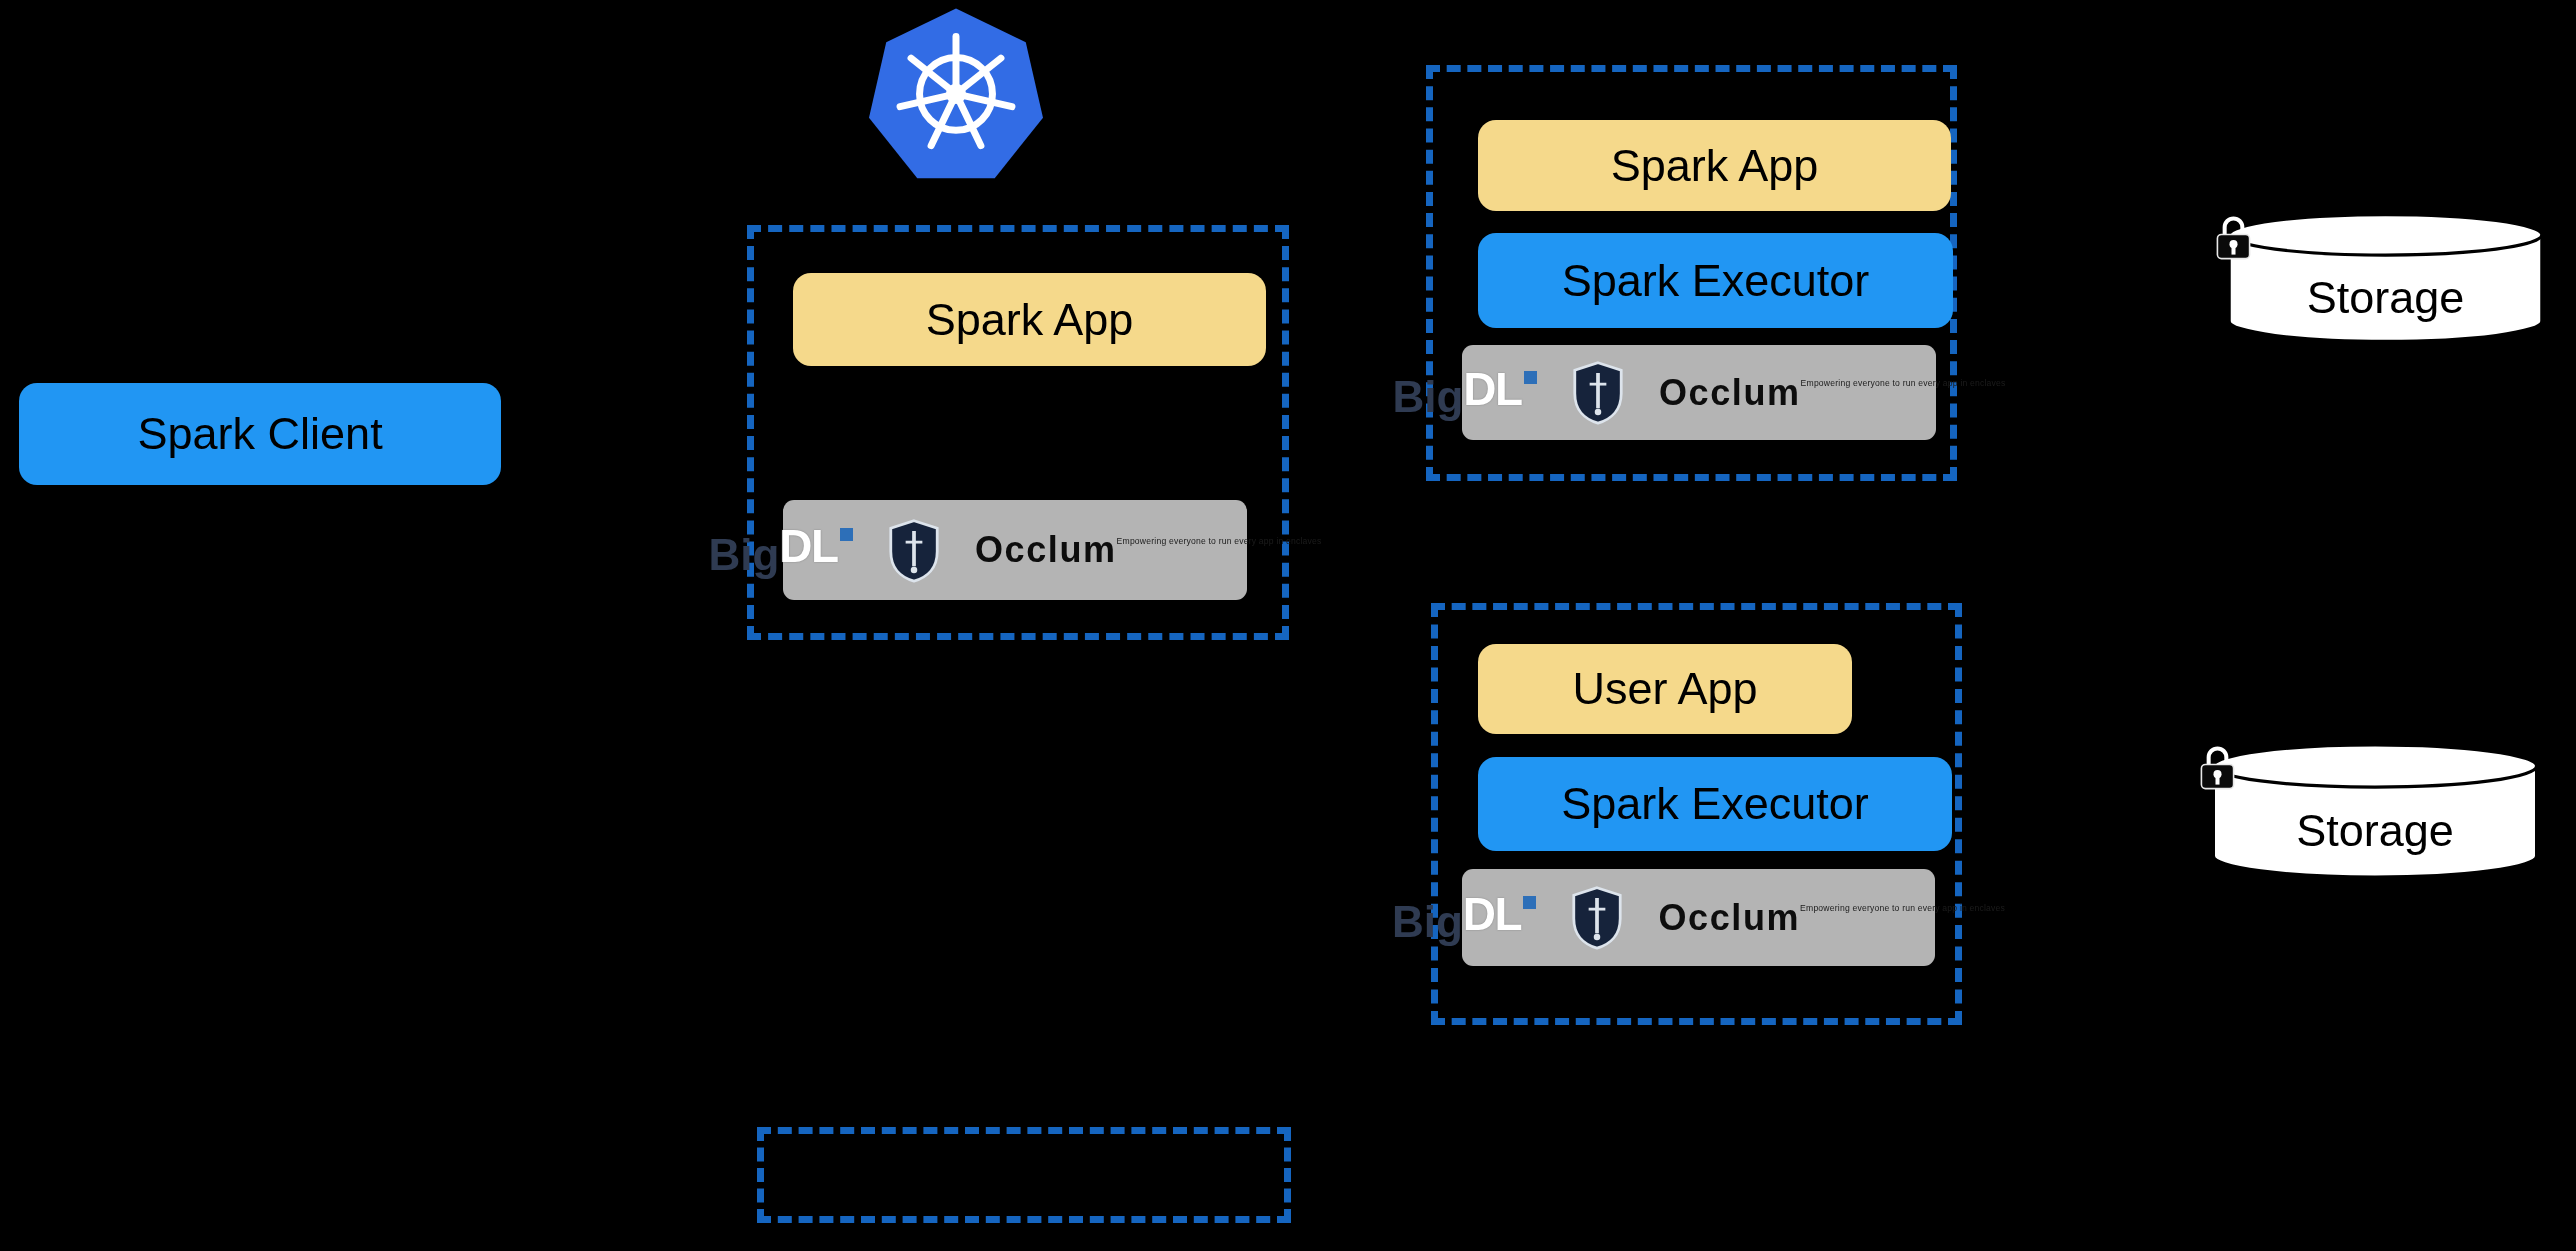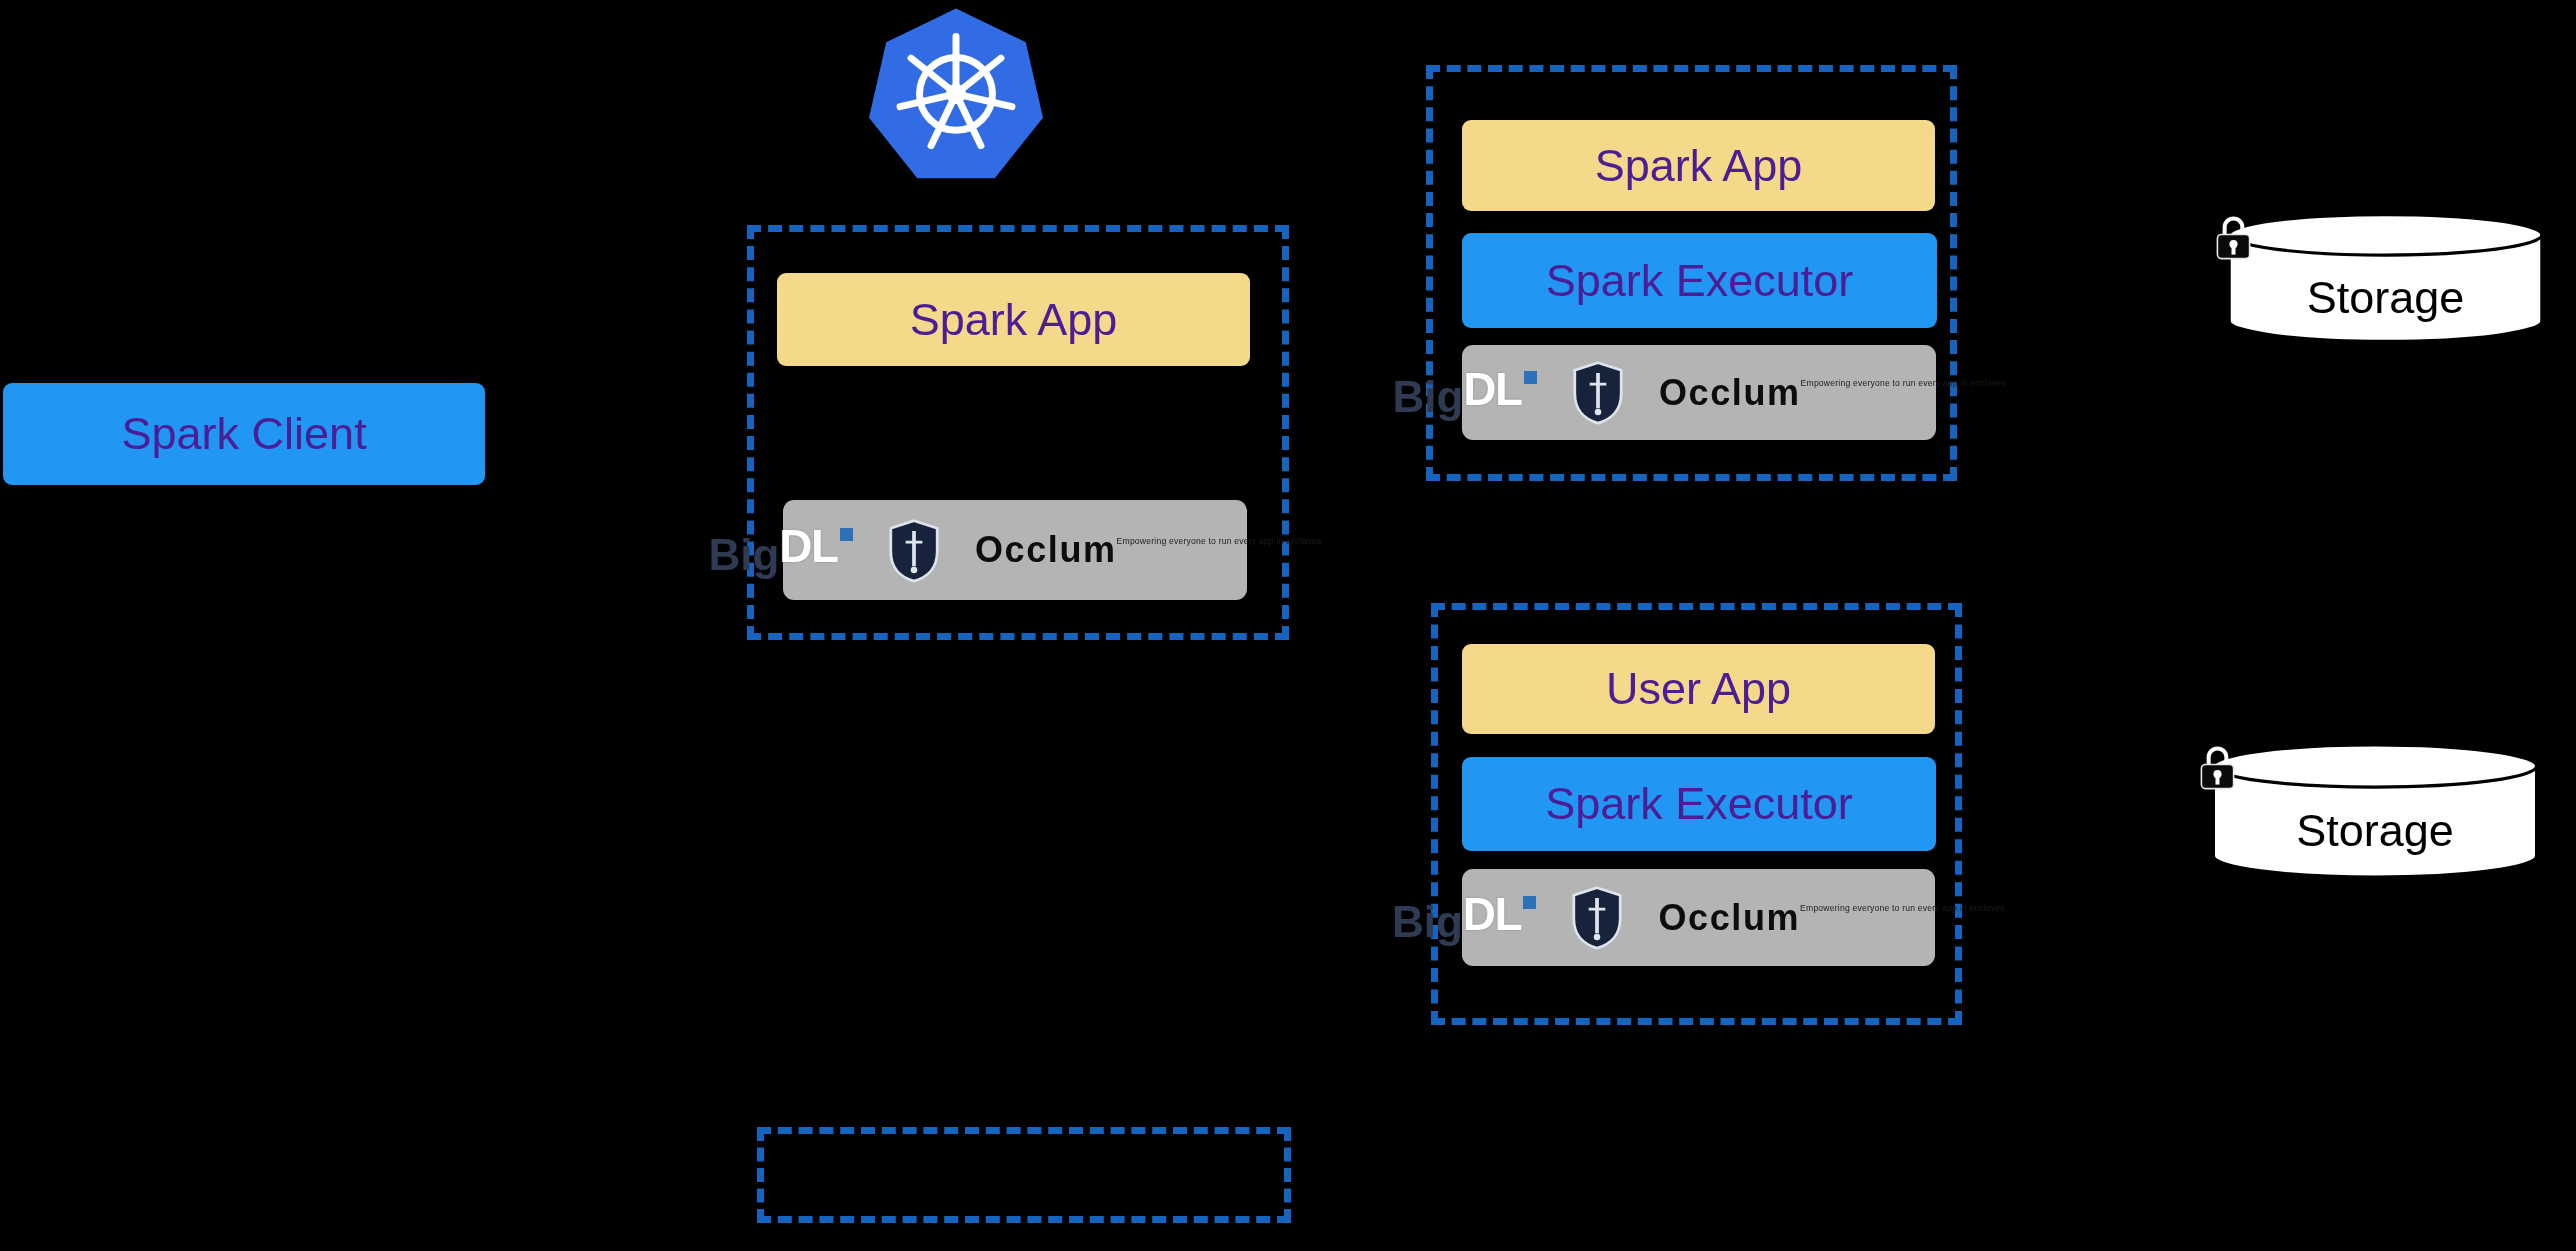--- a/index.html
+++ b/index.html
@@ -8,27 +8,28 @@
     position:relative;
     background:#000000;
     font-family:"Liberation Sans", sans-serif;
     overflow:hidden;
   }
   .abs { position:absolute; }
 
   
   .btn {
     position:absolute;
-    border-radius:9px;
+    border-radius:18px;
     display:flex;
     align-items:center;
     justify-content:center;
     font-size:45px;
-    color:#4c1d95;
+    color:#000000;
     white-space:nowrap;
+    margin-left:16px;
   }
   .blue { background:#2196F3; }
   .tan  { background:#F5D98B; }
 
   
   .dashed {
     position:absolute;
     border:7px dashed #1565C0;
     background:transparent;
   }
@@ -43,21 +44,21 @@
   .app-driver   { left:777px;  top:273px;  width:473px; height:93px; }
   .role-driver  { left:777px;  top:381px;  width:473px; height:102px; }
   .logo-driver  { left:783px; top:500px;  width:464px; height:100px; }
 
   .box-exec1    { left:1426px; top:65px;   width:531px; height:416px; }
   .app-exec1    { left:1462px; top:120px;  width:473px; height:91px; }
   .role-exec1   { left:1462px; top:233px;  width:475px; height:95px; }
   .logo-exec1   { left:1462px; top:345px;  width:474px; height:95px; }
 
   .box-exec2    { left:1431px; top:603px;  width:531px; height:422px; }
-  .app-exec2    { left:1462px; top:644px;  width:473px; height:90px; }
+  .app-exec2    { left:1462px; top:644px;  width:374px; height:90px; }
   .role-exec2   { left:1462px; top:757px;  width:474px; height:94px; }
   .logo-exec2   { left:1462px; top:869px; width:473px; height:97px; }
 
   .box-empty    { left:757px;  top:1127px; width:534px; height:96px; }
 
   
   .badge {
     position:absolute;
     background:#B4B4B4;
     border-radius:11px;

